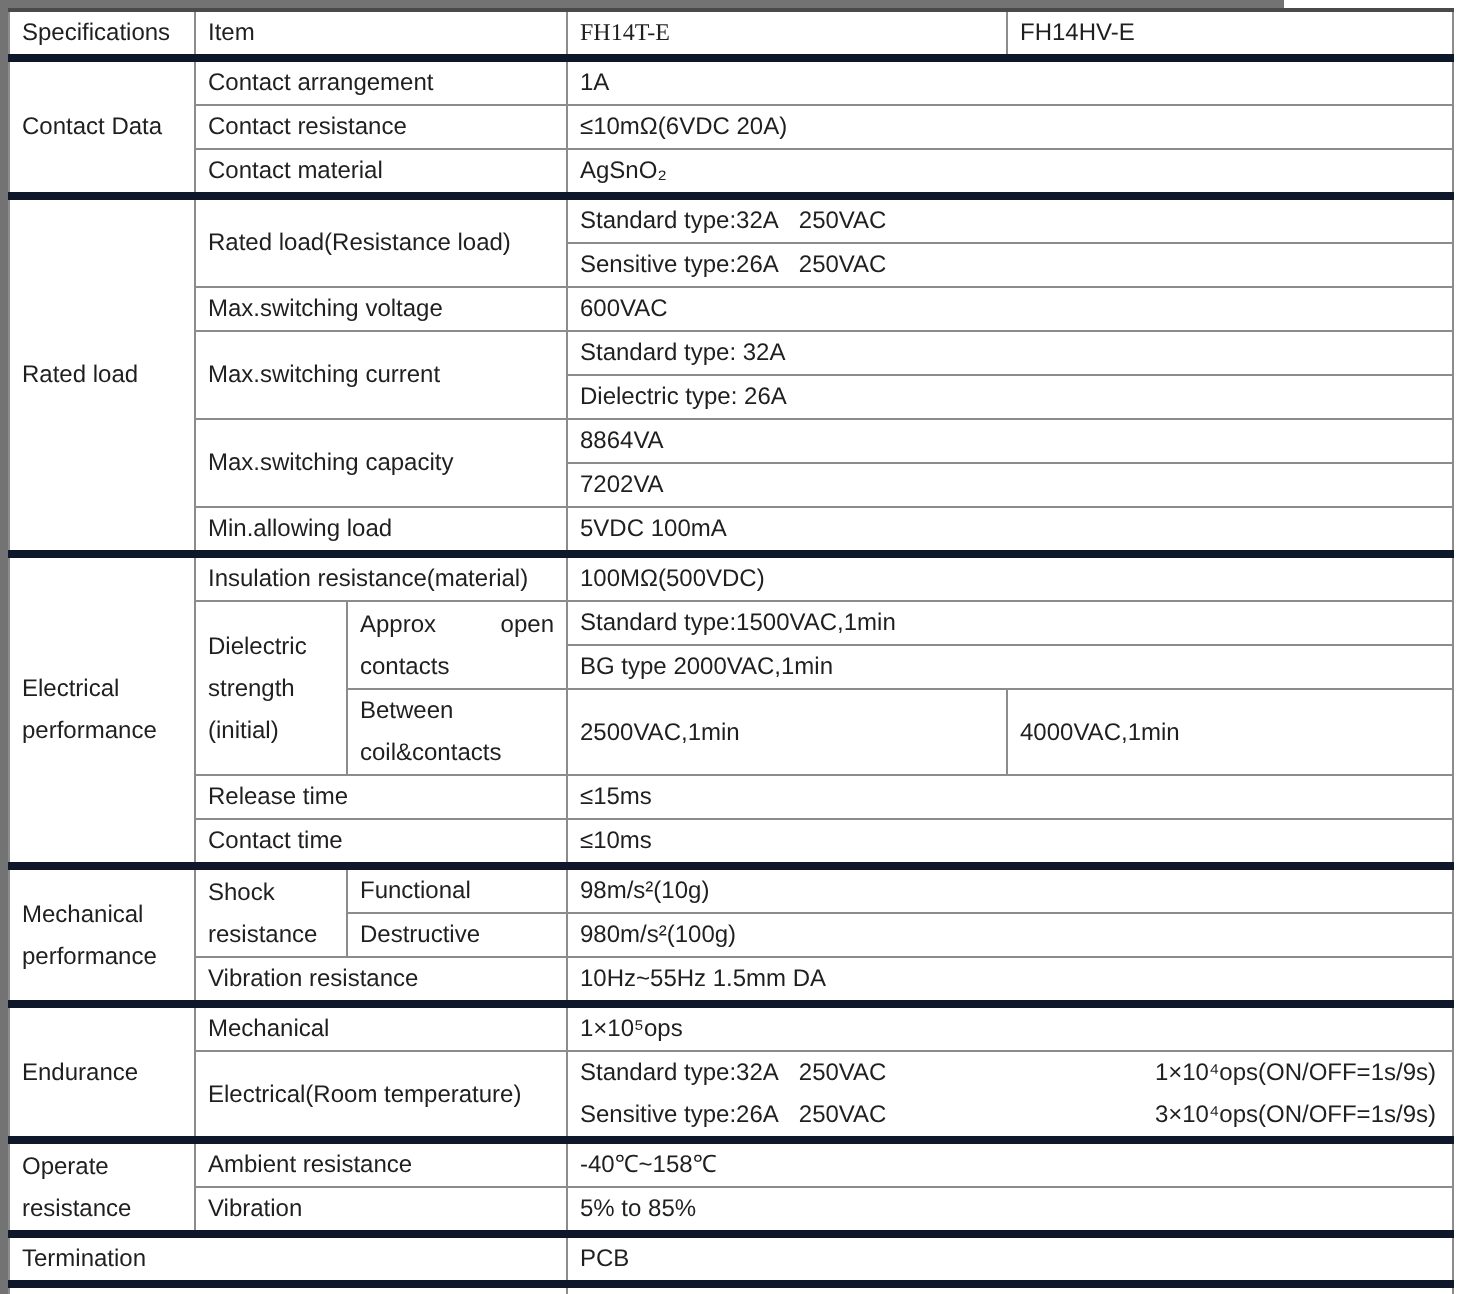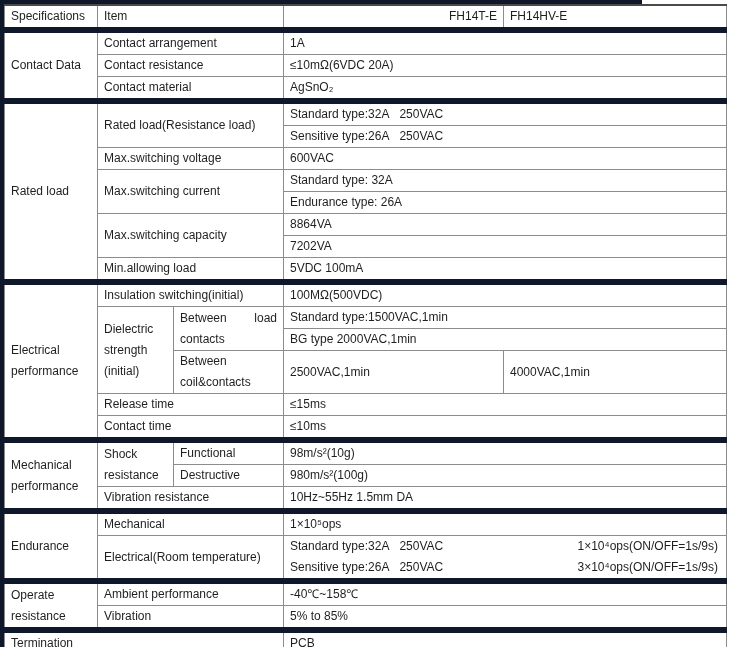--- a/index.html
+++ b/index.html
@@ -1,17 +1,17 @@
 <!DOCTYPE html>
 <html><head>
 <meta charset="utf-8">
 <style>
   html, body { margin:0; padding:0; background:#ffffff; }
   body { width:730px; font-family:"Liberation Sans", sans-serif; }
-  .page { width:642px; height:647px; background:#0f172a; box-sizing:border-box; padding:4px 3px 0 4px; }
+  .page { width:642px; height:647px; background:#737373; box-sizing:border-box; padding:4px 3px 0 4px; }
   table {
     border-collapse:collapse;
     table-layout:fixed;
     width:722px;
     font-family:"Liberation Sans", sans-serif;
     font-size:12px;
     line-height:21px;
     color:#1f1f1f;
     border-top:2px solid #4a4a4a;
     border-left:1px solid #8c8c8c;
@@ -21,22 +21,22 @@
   td {
     border:1px solid #8c8c8c;
     padding:0 6px;
     vertical-align:middle;
     overflow:hidden;
     background:#fff;
   }
   tr { height:21px; }
   tr.hdr { height:22px; }
   tr.dbl { height:43px; }
-  tr.sec > td { border-top:6px solid #0f172a; }
-  td.center { text-align:right; }
+  tr.sec > td { border-top:4px solid #0f172a; }
+  td.center { text-align:left;font-family:Liberation Serif, serif; }
   td.justify { text-align:justify; }
   .vrow { display:flex; justify-content:space-between; align-items:baseline; }
   .vrow .r { text-align:left; padding-right:2px; }
 </style>
 </head>
 <body>
 
 <div class="page">
 <table>
   <colgroup>
@@ -79,42 +79,42 @@
   </tr>
   <tr>
     <td colspan="2">Max.switching voltage</td>
     <td colspan="2">600VAC</td>
   </tr>
   <tr>
     <td colspan="2" rowspan="2">Max.switching current</td>
     <td colspan="2">Standard type: 32A</td>
   </tr>
   <tr>
-    <td colspan="2">Endurance type: 26A</td>
+    <td colspan="2">Dielectric type: 26A</td>
   </tr>
   <tr>
     <td colspan="2" rowspan="2">Max.switching capacity</td>
     <td colspan="2">8864VA</td>
   </tr>
   <tr>
     <td colspan="2">7202VA</td>
   </tr>
   <tr>
     <td colspan="2">Min.allowing load</td>
     <td colspan="2">5VDC 100mA</td>
   </tr>
 
   <tr class="sec">
     <td rowspan="6">Electrical performance</td>
-    <td colspan="2">Insulation switching(initial)</td>
+    <td colspan="2">Insulation resistance(material)</td>
     <td colspan="2">100MΩ(500VDC)</td>
   </tr>
   <tr>
     <td rowspan="3">Dielectric strength (initial)</td>
-    <td rowspan="2" class="justify">Between load contacts</td>
+    <td rowspan="2" class="justify">Approx open contacts</td>
     <td colspan="2">Standard type:1500VAC,1min</td>
   </tr>
   <tr>
     <td colspan="2">BG type 2000VAC,1min</td>
   </tr>
   <tr class="dbl">
     <td>Between coil&amp;contacts</td>
     <td>2500VAC,1min</td>
     <td>4000VAC,1min</td>
   </tr>
@@ -156,21 +156,21 @@
       </div>
       <div class="vrow">
         <span>Sensitive type:26A&nbsp;&nbsp;&nbsp;250VAC</span>
         <span class="r">3×10⁴ops(ON/OFF=1s/9s)</span>
       </div>
     </td>
   </tr>
 
   <tr class="sec">
     <td rowspan="2">Operate resistance</td>
-    <td colspan="2">Ambient performance</td>
+    <td colspan="2">Ambient resistance</td>
     <td colspan="2">-40℃~158℃</td>
   </tr>
   <tr>
     <td colspan="2">Vibration</td>
     <td colspan="2">5% to 85%</td>
   </tr>
 
   <tr class="sec">
     <td colspan="3">Termination</td>
     <td colspan="2">PCB</td>

